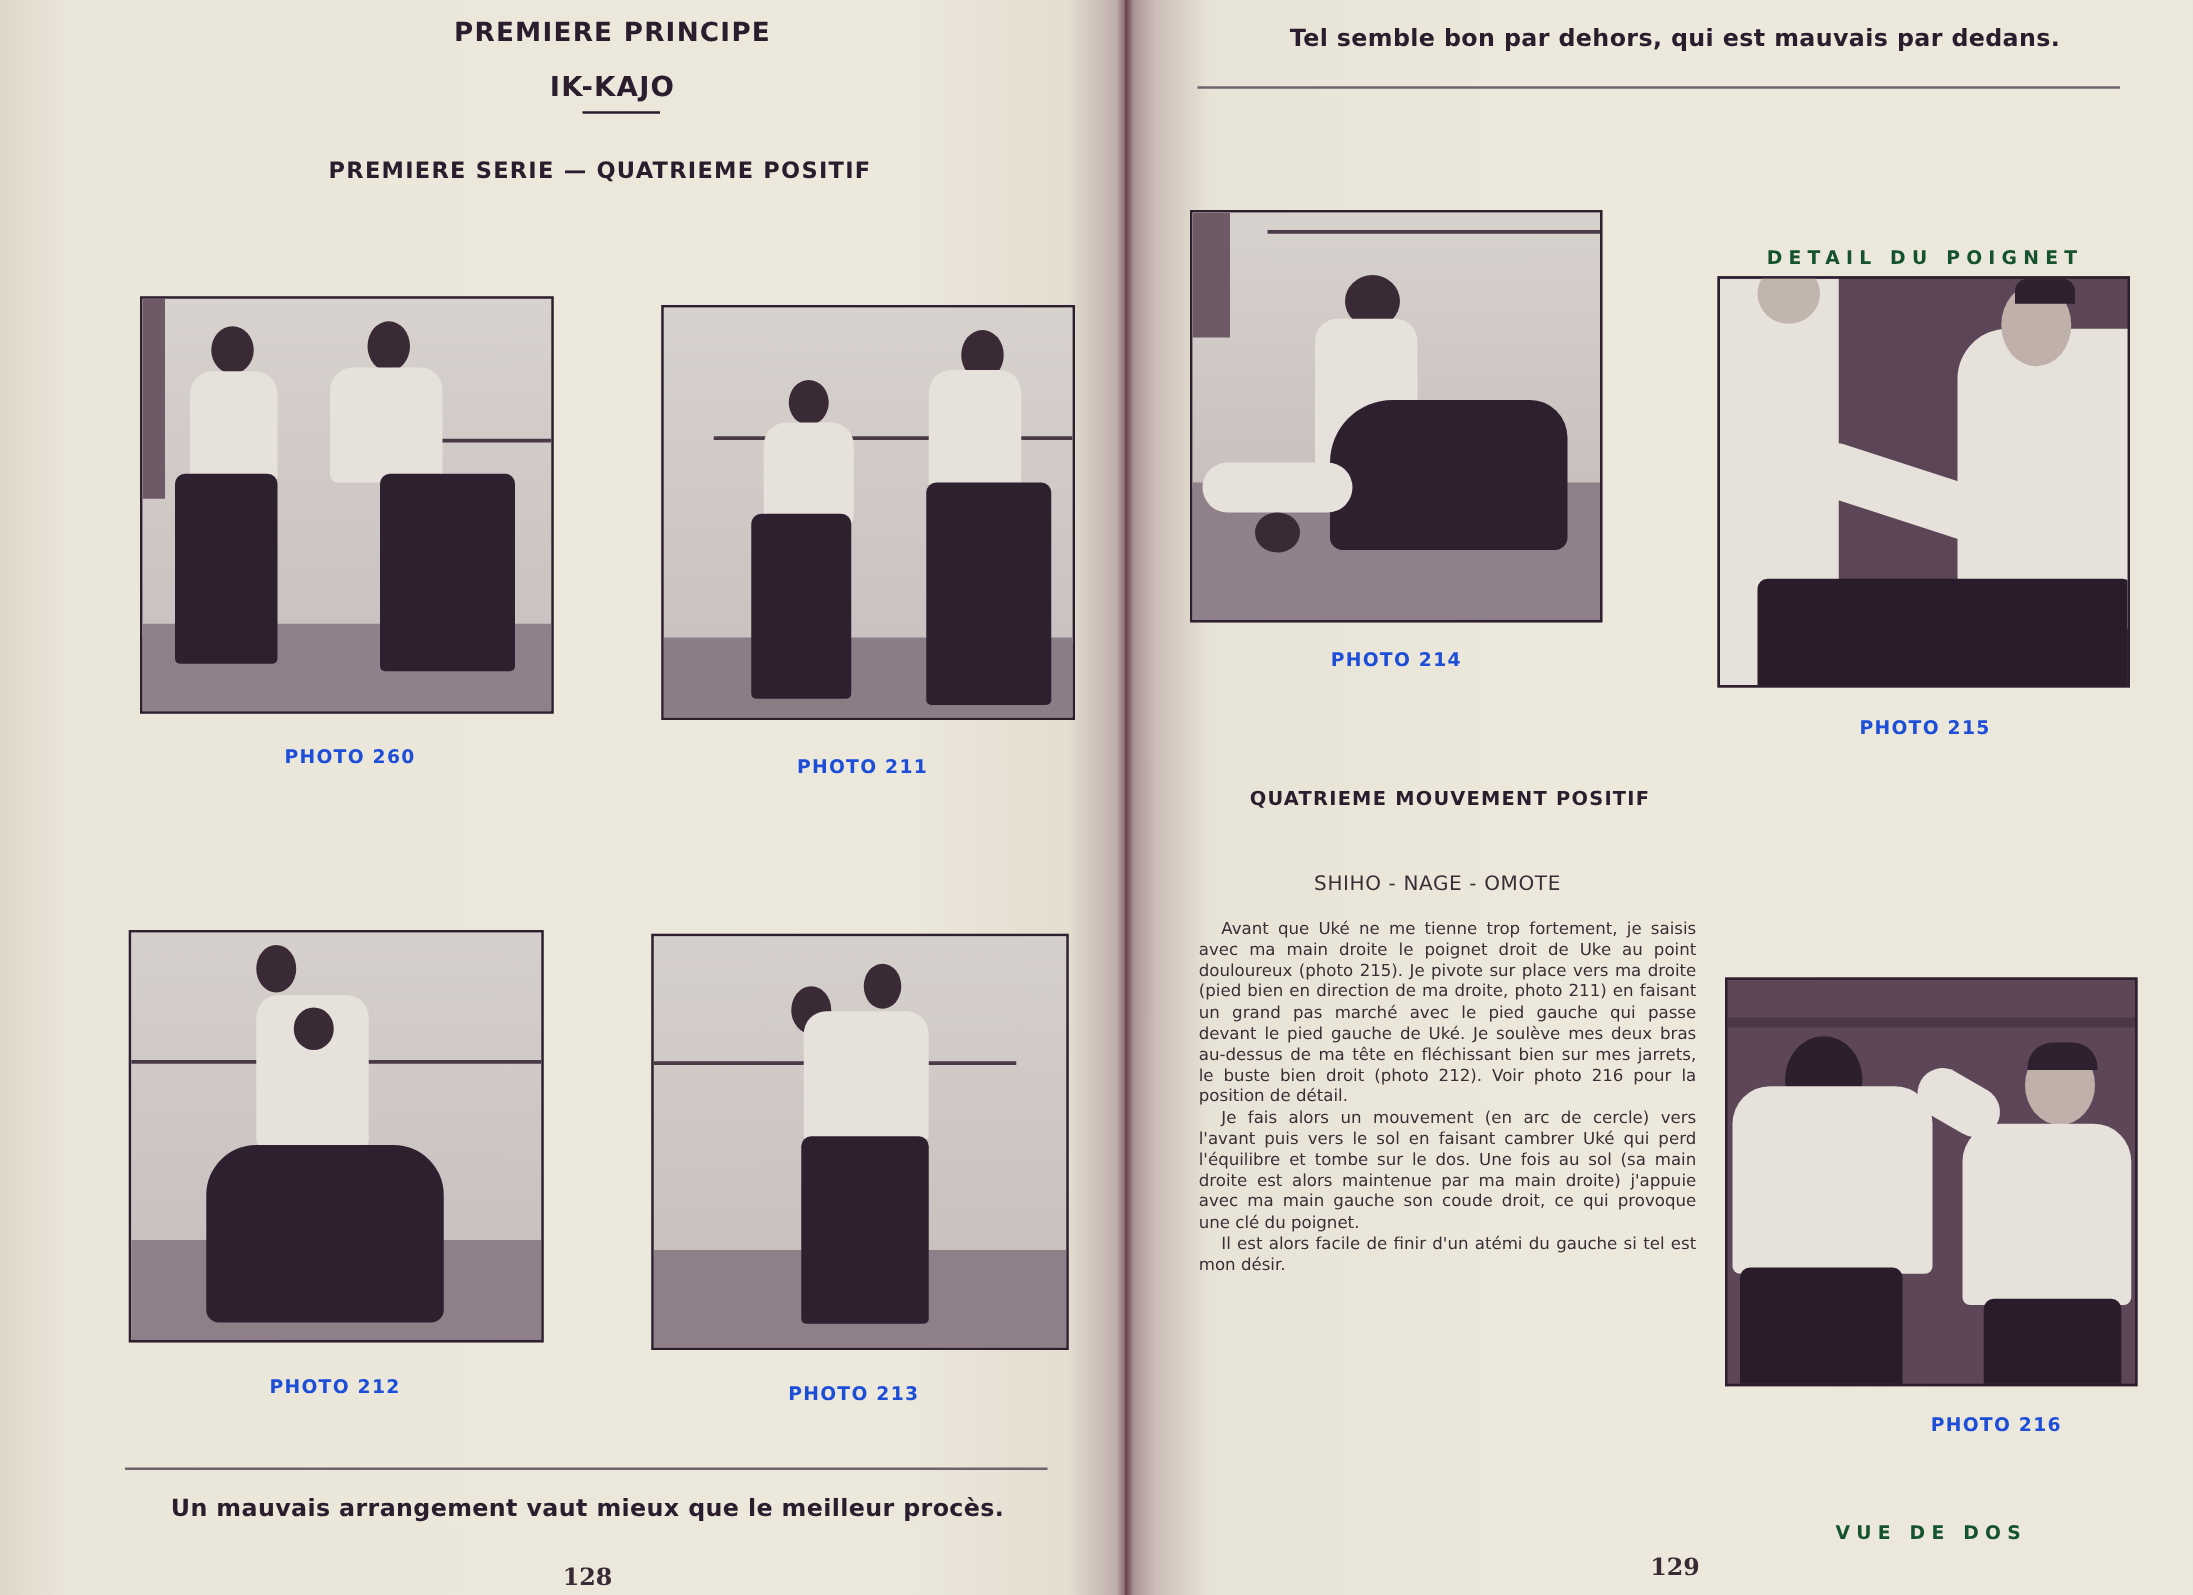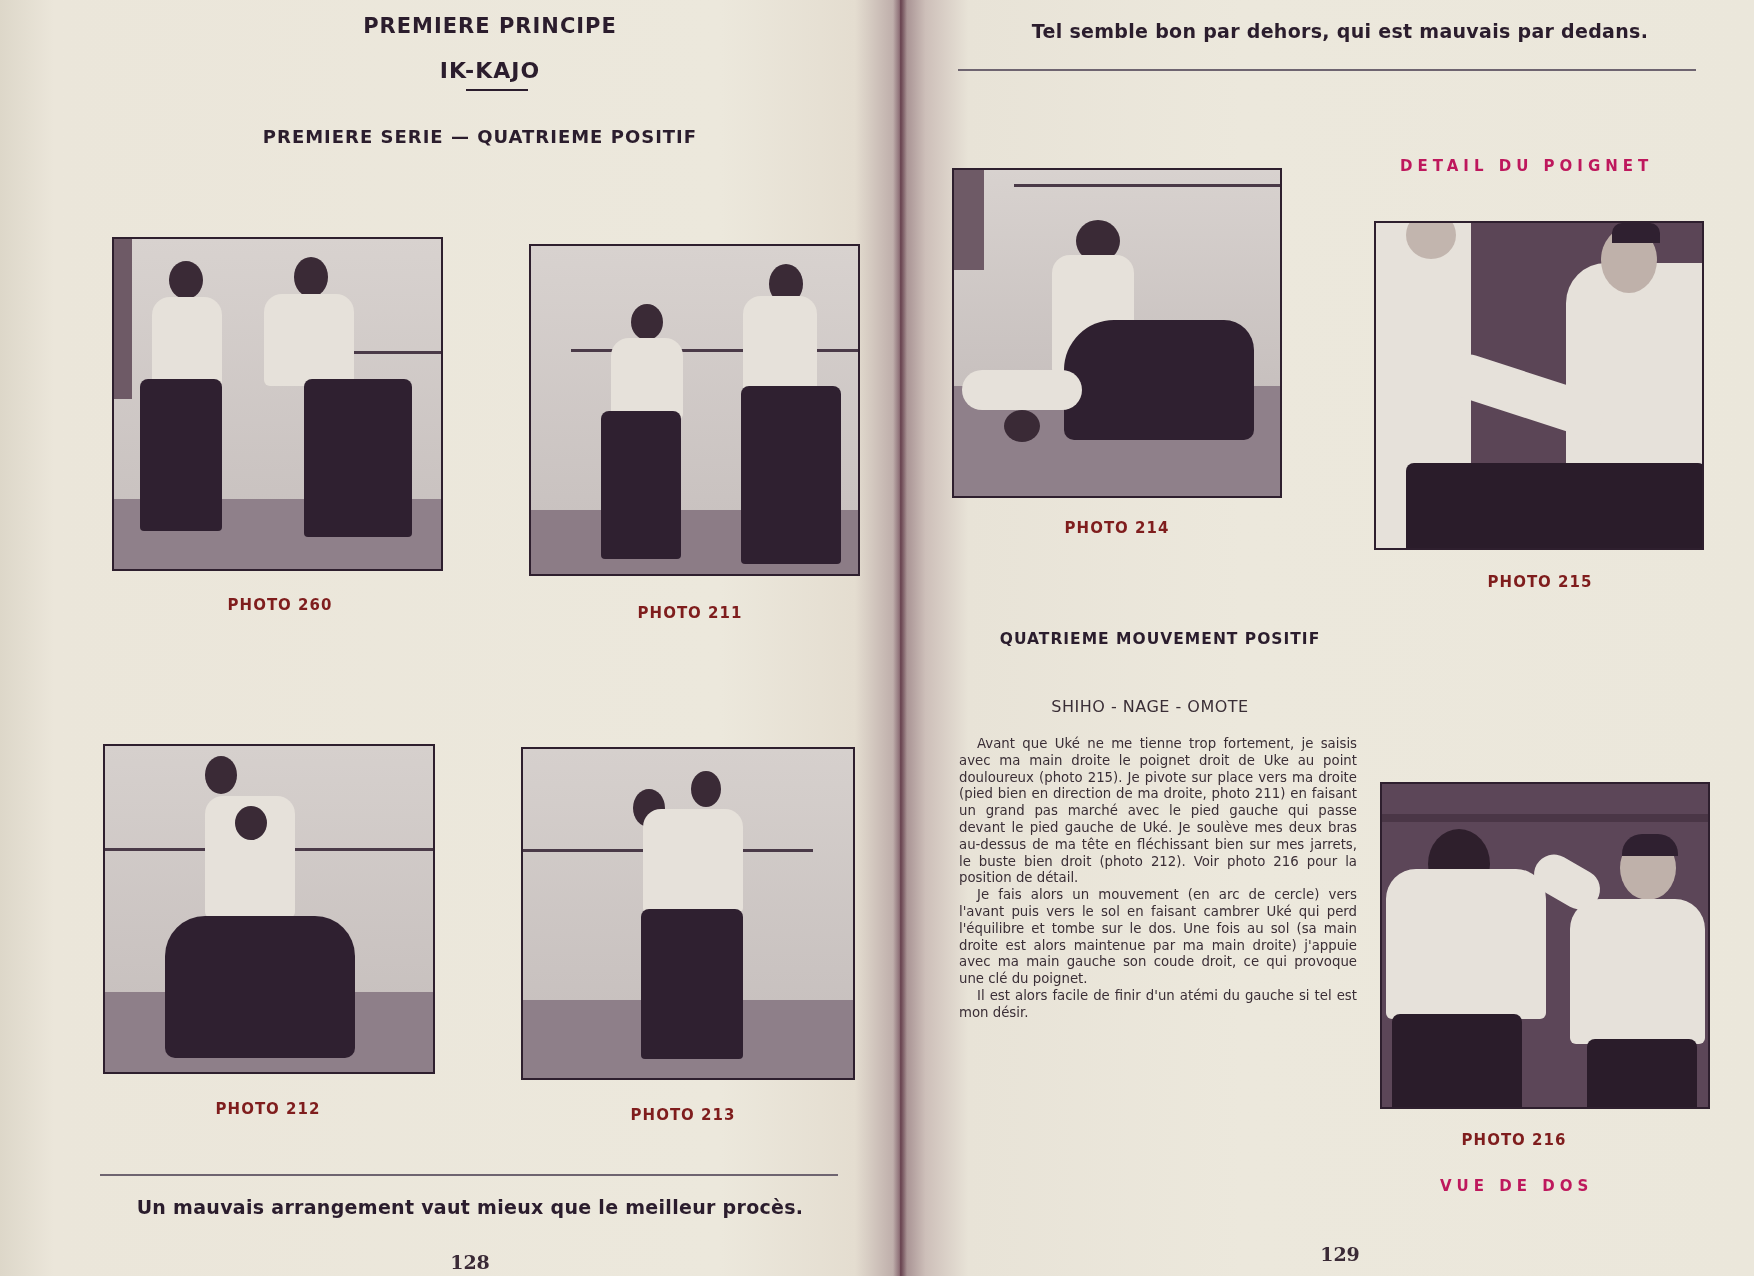--- a/index.html
+++ b/index.html
@@ -21,26 +21,27 @@
     position: absolute; left: 893px; top: 0; width: 14px; height: 1276px;
     background: linear-gradient(90deg, rgba(120,80,90,0) 0%, rgba(110,70,85,0.55) 45%, rgba(90,50,65,0.8) 55%, rgba(120,80,90,0) 100%);
   }
   .abs { position: absolute; }
   .center { text-align: center; }
   .heading {
     font-weight: bold; letter-spacing: 1px; color: #2b1d2d;
     font-family: "DejaVu Sans", sans-serif;
   }
   .caption {
-    font-weight: bold; font-size: 15px; letter-spacing: 1px; color: #7f1d1d;
+    font-weight: bold; font-size: 15px; letter-spacing: 1px; color: #1d4ed8;
     text-align: center;
   }
   .spaced {
-    font-weight: bold; font-size: 15px; letter-spacing: 5px; color: #be185d;
-    text-align: left;
+    font-weight: bold; font-size: 15px; letter-spacing: 5px; color: #14532d;
+    text-align: center;
+    margin-top: 40px;
   }
   .photo {
     position: absolute; box-sizing: border-box;
     border: 2px solid #2e1f2e;
     overflow: hidden;
   }
   
   .photo .wall { position: absolute; left: 0; right: 0; top: 0; }
   .photo .floor { position: absolute; left: 0; right: 0; bottom: 0; }
   .photo .fig { position: absolute; }
@@ -169,16 +170,16 @@
   <div class="abs" style="left:0; right:0; top:30px; height:8px; background:#4a3646;"></div>
   <div class="fig head" style="left:46px; top:45px; width:62px; height:70px; background:#2e1f2c;"></div>
   <div class="fig gi" style="left:4px; top:85px; width:160px; height:150px; border-radius:30px 30px 6px 6px;"></div>
   <div class="fig hakama" style="left:10px; top:230px; width:130px; height:97px; background:#2a1c2a;"></div>
   <div class="fig face" style="left:238px; top:52px; width:56px; height:64px;"></div>
   <div class="abs" style="left:240px; top:50px; width:56px; height:22px; background:#2f2030; border-radius:20px 20px 0 0;"></div>
   <div class="fig gi" style="left:188px; top:115px; width:135px; height:145px; border-radius:30px 30px 6px 6px;"></div>
   <div class="fig gi" style="left:150px; top:78px; width:70px; height:40px; border-radius:20px; transform:rotate(30deg);"></div>
   <div class="fig hakama" style="left:205px; top:255px; width:110px; height:72px; background:#2a1c2a;"></div>
 </div>
-<div class="abs caption" style="left:1414px; top:1131px; width:200px;">PHOTO 216</div>
+<div class="abs caption" style="left:1497px; top:1131px; width:200px;">PHOTO 216</div>
 <div class="abs spaced" style="left:1440px; top:1177px; width:210px;">VUE DE DOS</div>
 
 <div class="abs pagenum center" style="left:1300px; top:1243px; width:80px;">129</div>
 
 </body></html>

